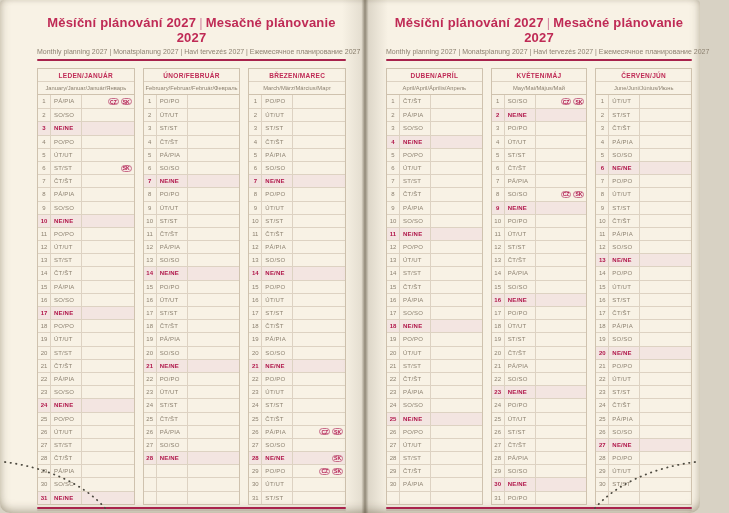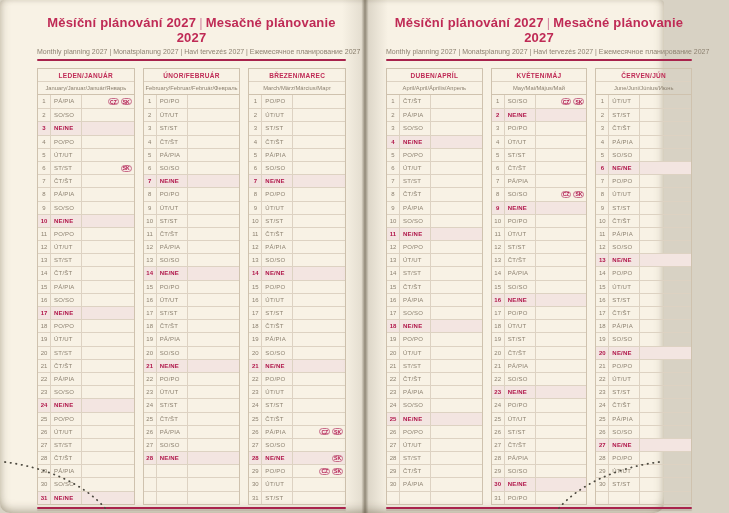--- a/index.html
+++ b/index.html
@@ -6,21 +6,21 @@
     --accent:#bf2a55; --rule:#a8234c; --sunday_text:#b0164a; --sunday_row_bg:#f3e5e1;
     --text_muted:#8d8271; --border_soft:#ddd2c2; --border_box:#cfc2ae; --page_bg:#f8f2e5;
   }
   html,body{margin:0;padding:0;}
   body{width:729px;height:513px;overflow:hidden;font-family:"Liberation Sans",sans-serif;background:#d8d2c4;}
   .spread{position:relative;width:664px;height:513px;background:var(--page_bg);
     border-radius:4px 4px 10px 10px;
     box-shadow:inset 0 -8px 10px -5px rgba(95,85,60,.40),
                inset 8px 0 10px -7px rgba(95,85,60,.30),
                inset -8px 0 10px -7px rgba(95,85,60,.30),
-               inset 0 4px 6px -4px rgba(95,85,60,.18);}
+               inset 0 4px 6px -4px rgba(95,85,60,.18);padding-left:36px;}
   .gutter{position:absolute;left:342px;top:0;width:46px;height:513px;pointer-events:none;
     background:linear-gradient(90deg,rgba(60,50,30,0) 0%,rgba(60,50,30,.10) 42%,rgba(60,50,30,.55) 50%,rgba(60,50,30,.14) 58%,rgba(60,50,30,0) 100%);}
   .page{position:absolute;top:0;height:513px;box-sizing:border-box;}
   .page.left{left:0;width:364px;padding:15px 18px 0 37px;}
   .page.right{left:364px;width:365px;padding:15px 37px 0 22px;}
   .title{ text-align:center;font-size:13px;font-weight:bold;color:var(--accent);letter-spacing:.2px;}
   .title .sep{color:#d488a2;font-weight:normal;padding:0 3px;}
   .subtitle{text-align:center;font-size:7px;color:var(--text_muted);margin-top:3px;white-space:nowrap;}
   .title-rule{height:2px;background:var(--rule);margin-top:4px;border-radius:1px;}
   .months{display:flex;gap:8px;margin-top:7px;}

